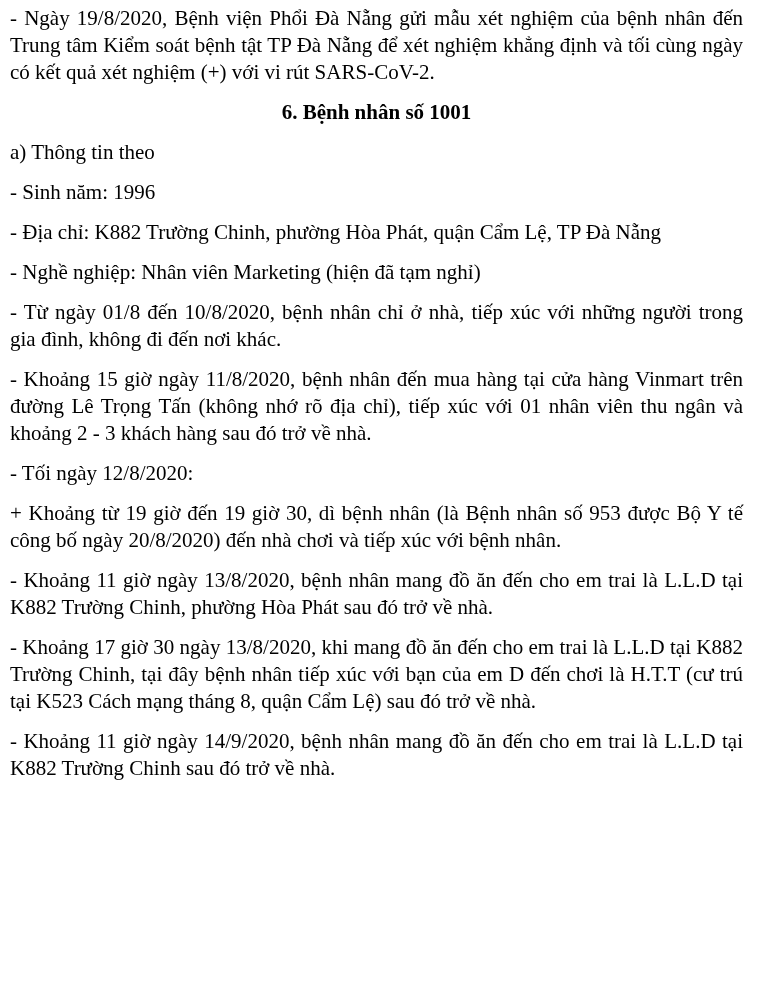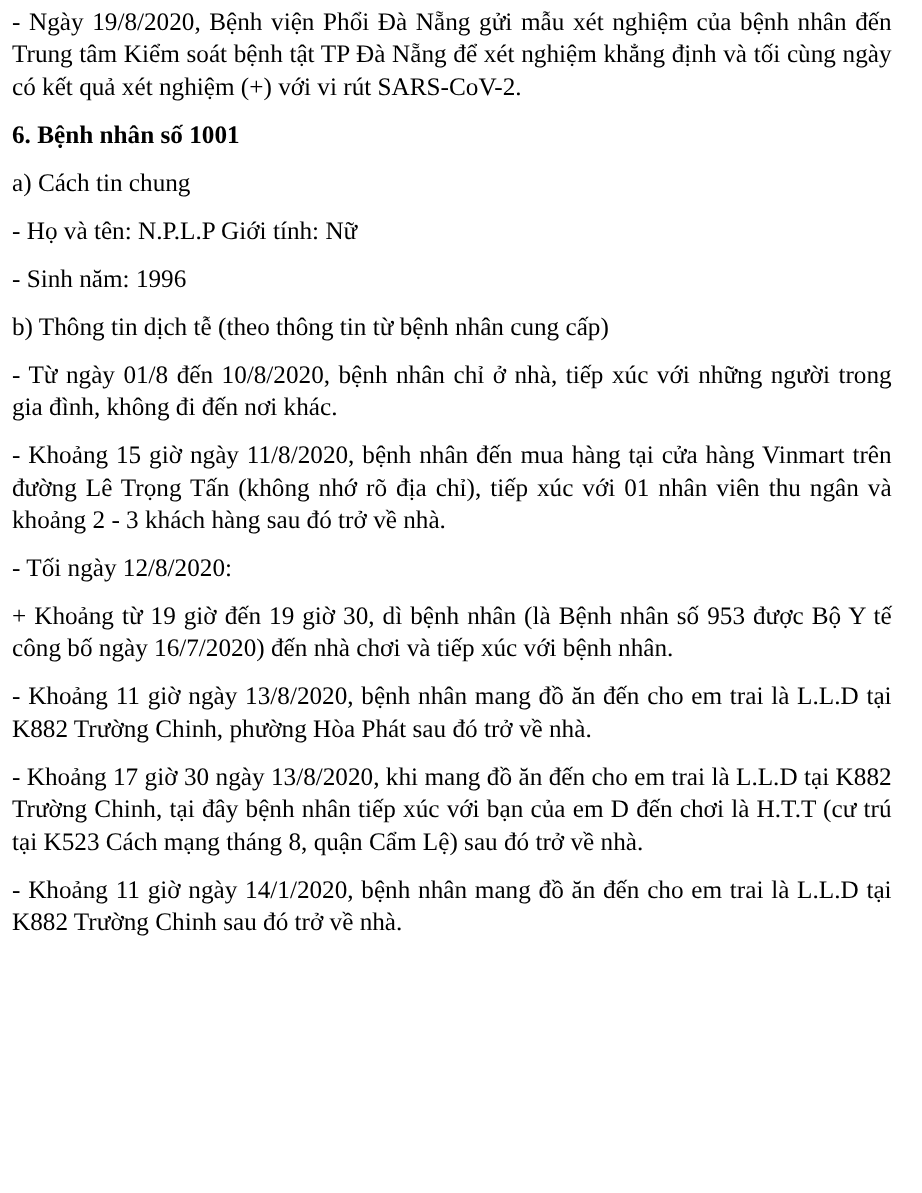--- a/index.html
+++ b/index.html
@@ -21,33 +21,33 @@
   }
   .para {
     margin: 0 0 13px 0;
     font-size: 21px;
     line-height: 27px;
     text-align: justify;
     font-weight: normal;
   }
   .heading {
     font-weight: bold;
-    text-align: left;
+    text-align: center;
   }
 </style>
 </head>
 <body>
 
 <div class="page">
   <p class="para">- Ngày 19/8/2020, Bệnh viện Phổi Đà Nẵng gửi mẫu xét nghiệm của bệnh nhân đến Trung tâm Kiểm soát bệnh tật TP Đà Nẵng để xét nghiệm khẳng định và tối cùng ngày có kết quả xét nghiệm (+) với vi rút SARS-CoV-2.</p>
   <p class="para heading">6. Bệnh nhân số 1001</p>
-  <p class="para">a) Cách tin chung</p>
-  <p class="para">- Họ và tên: N.P.L.P Giới tính: Nữ</p>
+  <p class="para">a) Thông tin theo</p>
   <p class="para">- Sinh năm: 1996</p>
-  <p class="para">b) Thông tin dịch tễ (theo thông tin từ bệnh nhân cung cấp)</p>
+  <p class="para">- Địa chỉ: K882 Trường Chinh, phường Hòa Phát, quận Cẩm Lệ, TP Đà Nẵng</p>
+  <p class="para">- Nghề nghiệp: Nhân viên Marketing (hiện đã tạm nghỉ)</p>
   <p class="para">- Từ ngày 01/8 đến 10/8/2020, bệnh nhân chỉ ở nhà, tiếp xúc với những người trong gia đình, không đi đến nơi khác.</p>
   <p class="para">- Khoảng 15 giờ ngày 11/8/2020, bệnh nhân đến mua hàng tại cửa hàng Vinmart trên đường Lê Trọng Tấn (không nhớ rõ địa chỉ), tiếp xúc với 01 nhân viên thu ngân và khoảng 2 - 3 khách hàng sau đó trở về nhà.</p>
   <p class="para">- Tối ngày 12/8/2020:</p>
-  <p class="para">+ Khoảng từ 19 giờ đến 19 giờ 30, dì bệnh nhân (là Bệnh nhân số 953 được Bộ Y tế công bố ngày 16/7/2020) đến nhà chơi và tiếp xúc với bệnh nhân.</p>
+  <p class="para">+ Khoảng từ 19 giờ đến 19 giờ 30, dì bệnh nhân (là Bệnh nhân số 953 được Bộ Y tế công bố ngày 20/8/2020) đến nhà chơi và tiếp xúc với bệnh nhân.</p>
   <p class="para">- Khoảng 11 giờ ngày 13/8/2020, bệnh nhân mang đồ ăn đến cho em trai là L.L.D tại K882 Trường Chinh, phường Hòa Phát sau đó trở về nhà.</p>
   <p class="para">- Khoảng 17 giờ 30 ngày 13/8/2020, khi mang đồ ăn đến cho em trai là L.L.D tại K882 Trường Chinh, tại đây bệnh nhân tiếp xúc với bạn của em D đến chơi là H.T.T (cư trú tại K523 Cách mạng tháng 8, quận Cẩm Lệ) sau đó trở về nhà.</p>
-  <p class="para">- Khoảng 11 giờ ngày 14/1/2020, bệnh nhân mang đồ ăn đến cho em trai là L.L.D tại K882 Trường Chinh sau đó trở về nhà.</p>
+  <p class="para">- Khoảng 11 giờ ngày 14/9/2020, bệnh nhân mang đồ ăn đến cho em trai là L.L.D tại K882 Trường Chinh sau đó trở về nhà.</p>
 </div>
 
 </body></html>

